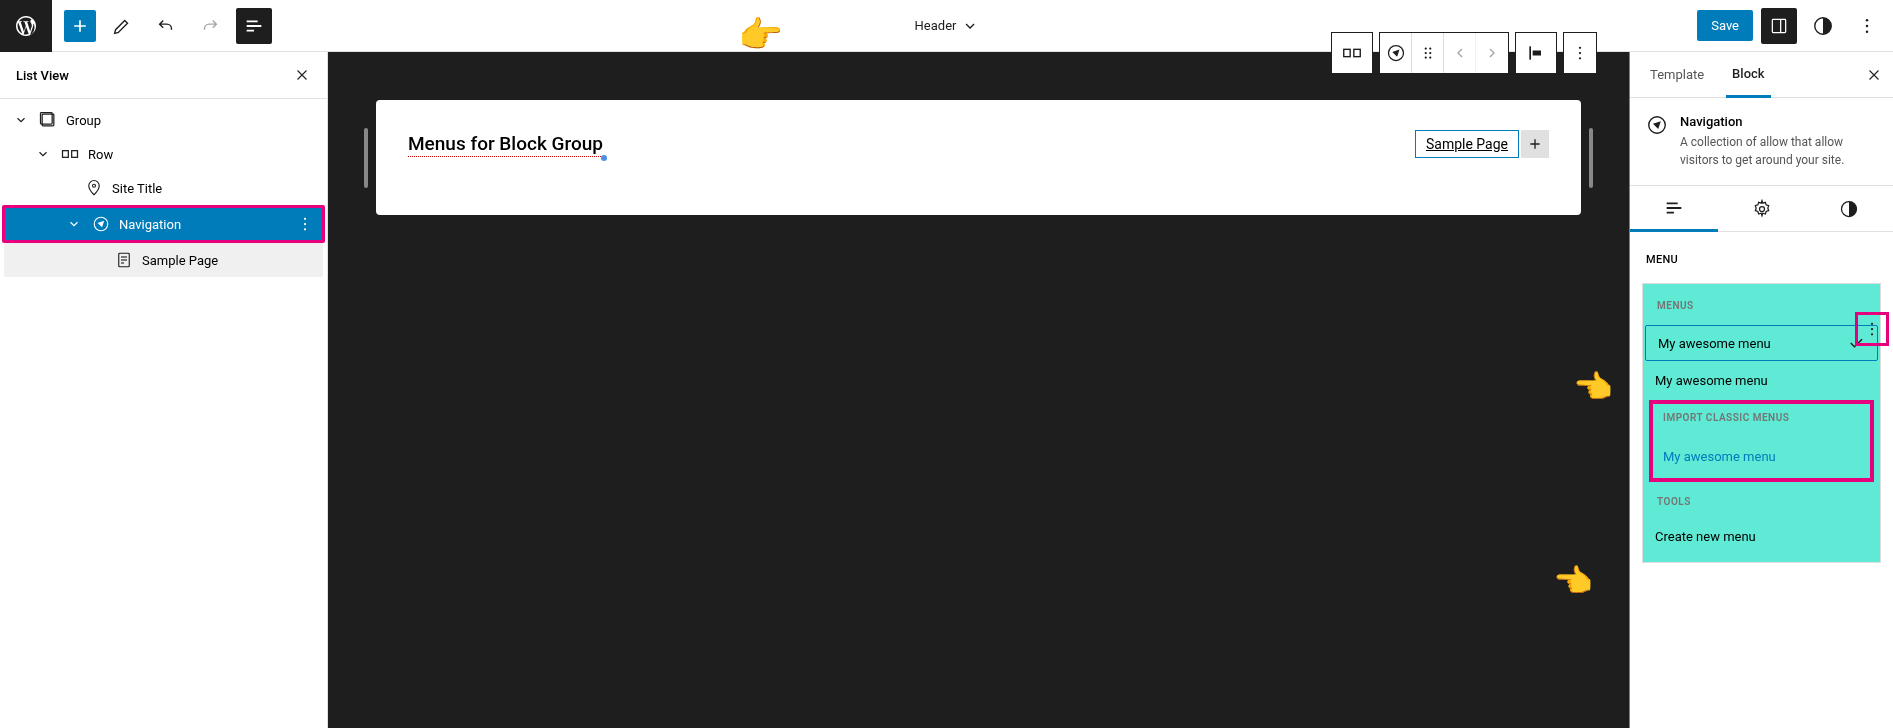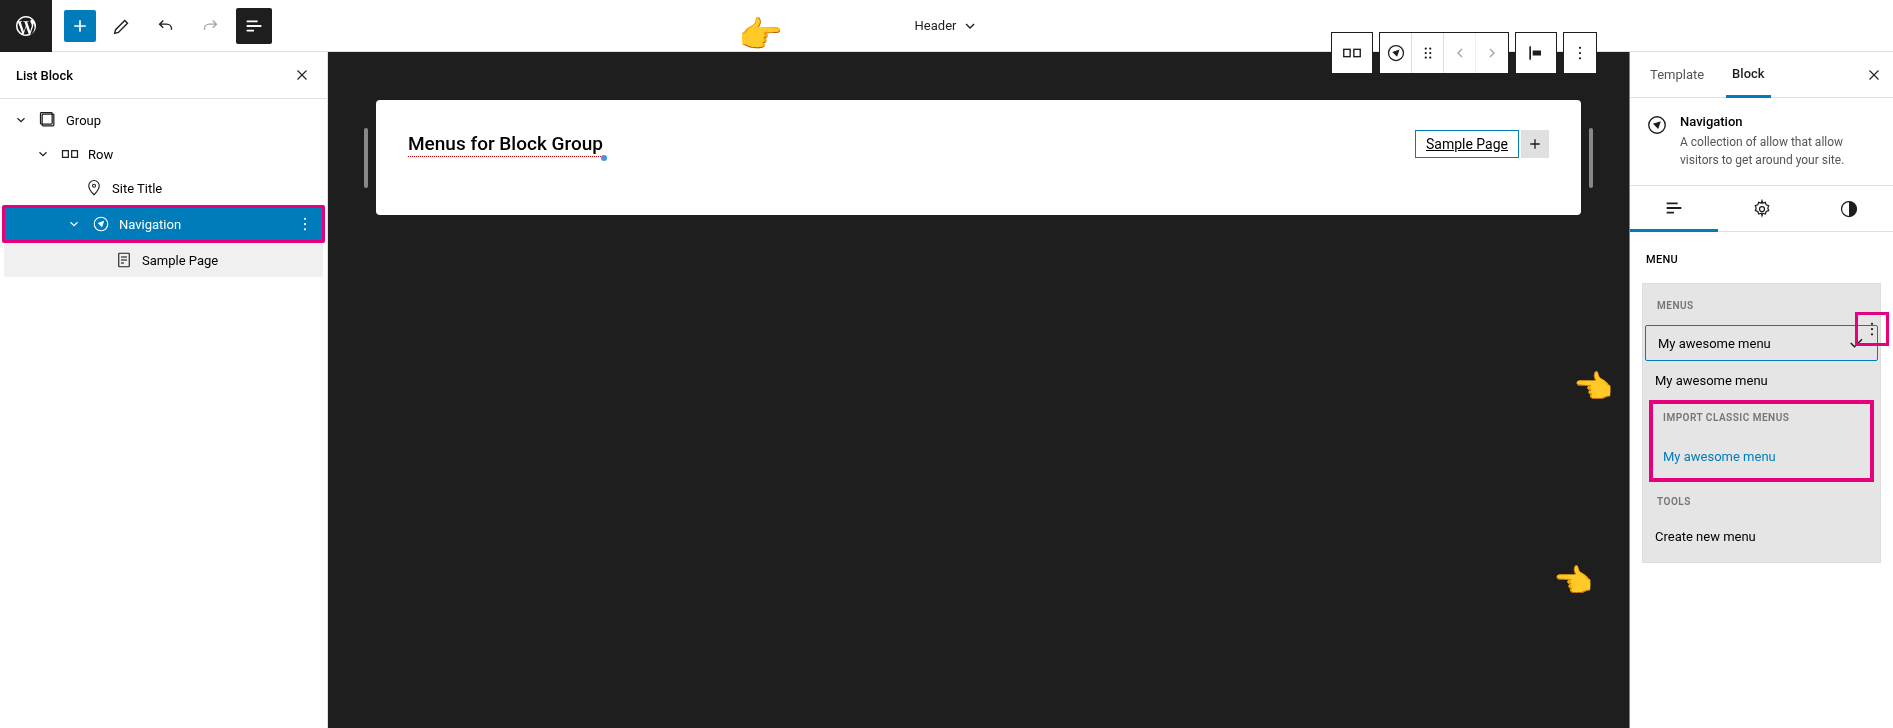--- a/index.html
+++ b/index.html
@@ -64,21 +64,21 @@
 .block-info { padding: 16px; display: flex; gap: 12px; border-bottom: 1px solid #e0e0e0; }
 .block-info-text h3 { font-size: 13px; font-weight: 500; margin-bottom: 4px; }
 .block-info-text p { font-size: 12px; color: #555; line-height: 1.5; }
 .sub-tabs { display: flex; border-bottom: 1px solid #e0e0e0; height: 46px; }
 .sub-tab { flex: 1; display: flex; align-items: center; justify-content: center; }
 .sub-tab.active { border-bottom: 3px solid #007cba; margin-bottom: -1px; }
 .menu-section { padding: 16px; }
 .menu-label { font-size: 11px; font-weight: 500; text-transform: uppercase; letter-spacing: 0.3px; }
 .menu-dots-wrap { position: absolute; right: 4px; top: 260px; border: 3px solid #e6007e; padding: 2px; }
 .menu-dots { width: 24px; height: 24px; display: flex; align-items: center; justify-content: center; }
-.dropdown { margin: 0 12px 12px; border: 1px solid #ddd; background: #e5e5e5; padding: 10px 0; }
+.dropdown { margin: 0 12px 12px; border: 1px solid #ddd; background: #5eead4; padding: 10px 0; }
 .dropdown-section { padding: 6px 14px; }
 .dropdown-heading { font-size: 10px; font-weight: 600; color: #757575; letter-spacing: 0.5px; margin-bottom: 8px; }
 .dropdown-item { padding: 8px 12px; font-size: 13px; display: flex; align-items: center; justify-content: space-between; }
 .dropdown-item.selected { border: 1.5px solid #007cba; border-radius: 2px; margin: 0 2px 4px; }
 .dropdown-import-wrap { border: 4px solid #e6007e; margin: 4px 6px; padding: 8px 10px; }
 .dropdown-link { color: #007cba; font-size: 13px; padding: 6px 0; }
 
 
 .pointer { position: absolute; font-size: 36px; z-index: 100; }
 .pointer.p1 { left: 738px; top: 14px; }
@@ -122,29 +122,51 @@
           <path d="M4 6h12v2H4zm0 5h16v2H4zm0 5h8v2H4z"></path>
         </svg>
     </div>
   </div>
   <div class="topbar-center">
     <span>Header</span>
     <svg width="16" height="16" viewBox="0 0 24 24" fill="none" stroke="#1e1e1e" stroke-width="2">
         <path d="M6 9l6 6 6-6"></path>
       </svg>
   </div>
+  <div class="topbar-right">
+    <button class="save-btn">Save</button>
+    <div class="view-btn">
+      <svg width="20" height="20" viewBox="0 0 24 24" fill="none" stroke="#fff" stroke-width="1.5">
+          <rect x="4" y="4" width="16" height="16" rx="1"></rect>
+          <line x1="14" y1="4" x2="14" y2="20"></line>
+        </svg>
+    </div>
+    <div class="icon-btn">
+      <svg width="22" height="22" viewBox="0 0 24 24">
+          <circle cx="12" cy="12" r="9" fill="none" stroke="#1e1e1e" stroke-width="1.5"></circle>
+          <path d="M12 3a9 9 0 010 18z" fill="#1e1e1e"></path>
+        </svg>
+    </div>
+    <div class="icon-btn">
+      <svg width="20" height="20" viewBox="0 0 24 24" fill="#1e1e1e">
+          <circle cx="12" cy="5" r="1.5"></circle>
+          <circle cx="12" cy="12" r="1.5"></circle>
+          <circle cx="12" cy="19" r="1.5"></circle>
+        </svg>
+    </div>
+  </div>
 </div>
 
 <div class="pointer p1">👉</div>
 
 <div class="main">
 
   <div class="list-view">
     <div class="list-view-header">
-      <h2>List Block</h2>
+      <h2>List View</h2>
       <span>
         <svg width="18" height="18" viewBox="0 0 24 24" fill="none" stroke="#1e1e1e" stroke-width="1.5">
             <path d="M6 6l12 12M18 6L6 18"></path>
           </svg>
       </span>
     </div>
     <div class="tree">
       <div class="tree-item">
         <span class="tree-chevron">
             <svg width="14" height="14" viewBox="0 0 24 24" fill="none" stroke="#1e1e1e" stroke-width="2">

